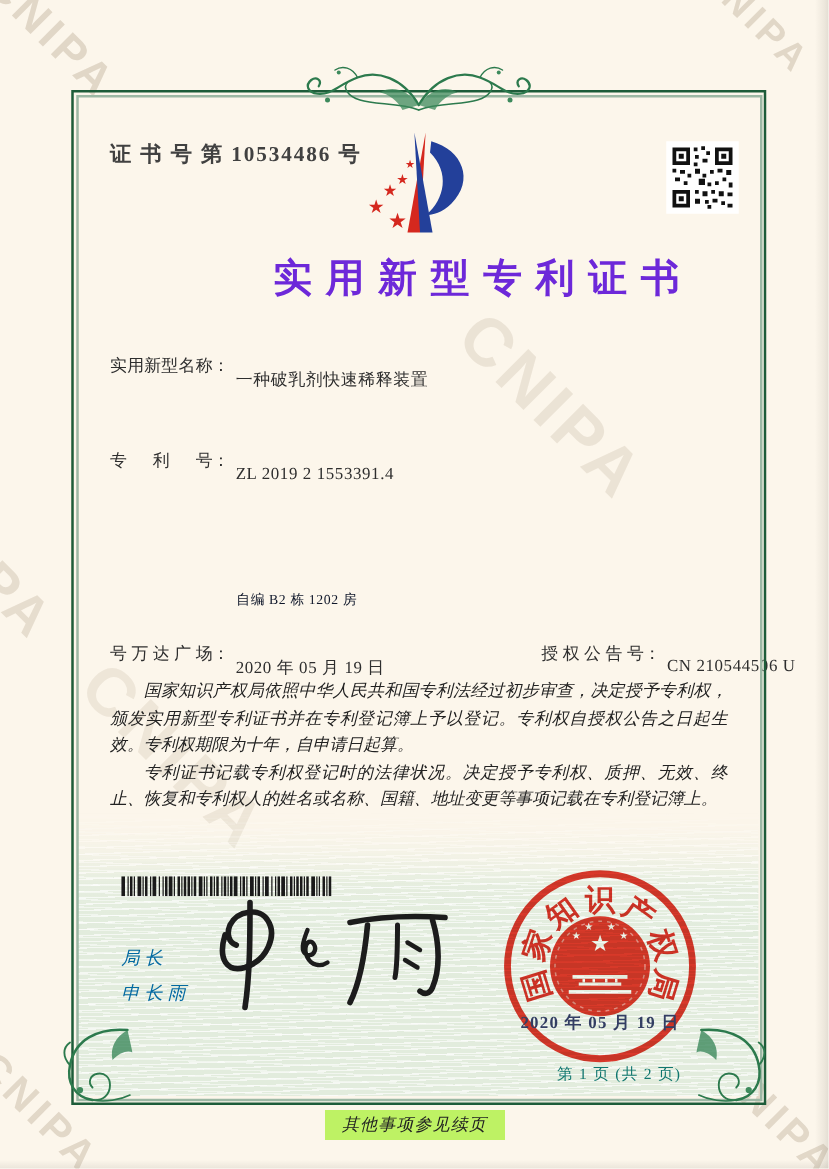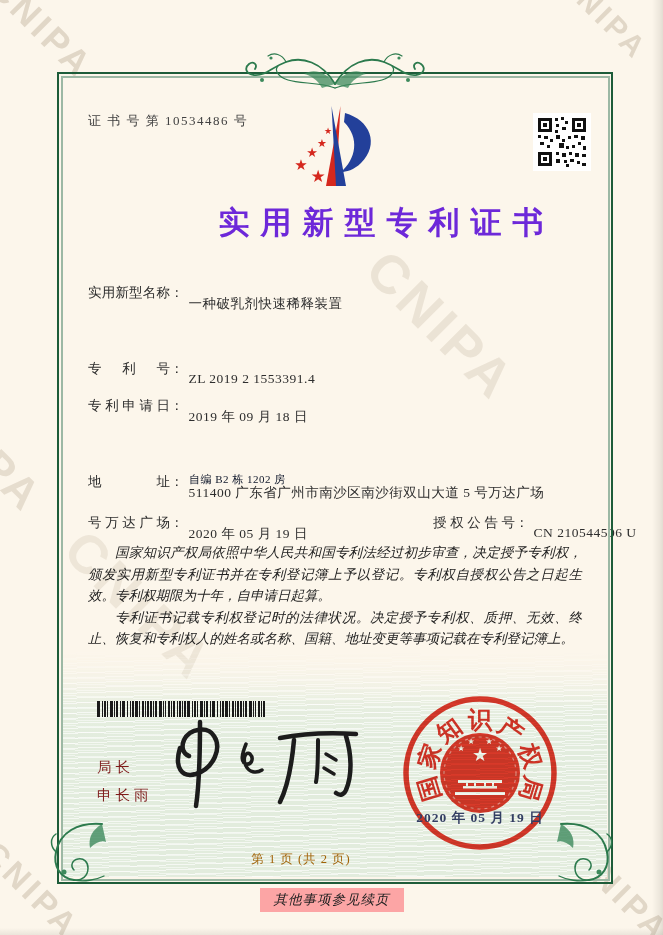--- a/index.html
+++ b/index.html
@@ -19,53 +19,53 @@
 
   
   .green-zone{position:absolute;left:62px;top:648px;width:545px;height:229px;z-index:1;
       background:
         repeating-linear-gradient(178deg, rgba(255,255,255,.65) 0 1px, rgba(255,255,255,0) 1px 5px),
         repeating-linear-gradient(182deg, rgba(255,255,255,.5) 0 1px, rgba(255,255,255,0) 1px 6px),
         linear-gradient(180deg, rgba(226,236,221,0) 0px, rgba(226,236,221,.85) 55px, #e2ecdd 95px);
       -webkit-mask-image:linear-gradient(180deg, transparent 0, #000 60px);
       mask-image:linear-gradient(180deg, transparent 0, #000 60px);}
 
-  .cert-no{position:absolute;left:88px;top:112px;font-size:13px;letter-spacing:1.5px;color:#414141;z-index:3;}
+  .cert-no{position:absolute;left:88px;top:112px;font-size:17px;letter-spacing:1.5px;color:#414141;z-index:3;font-weight:bold;}
 
   .title{position:absolute;left:57px;top:202px;width:648px;text-align:center;
          font-size:31px;font-weight:bold;color:#6d28d9;letter-spacing:11px;text-indent:11px;z-index:3;}
 
   
   .frow{position:absolute;left:88px;font-size:13.5px;color:#2e2e2e;z-index:3;white-space:nowrap;}
   .flabel{display:inline-block;width:82px;text-align:justify;text-align-last:justify;vertical-align:top;}
   .fcolon{display:inline-block;vertical-align:top;}
   .fvalue{display:inline-block;margin-left:5px;vertical-align:top;letter-spacing:.5px;margin-top:11px;}
   .addr2{position:absolute;left:189px;top:472px;font-size:11px;color:#0f172a;z-index:3;letter-spacing:.5px;}
   .grant-right{position:absolute;left:345px;top:0;}
 
   .paras{position:absolute;left:88px;top:542px;width:494px;font-size:13.5px;line-height:21.5px;
          color:#222;text-align:justify;font-style:italic;z-index:3;}
   .paras p{margin:0;text-indent:2em;}
 
   .barcode{position:absolute;left:97px;top:701px;z-index:3;}
 
   .officer{position:absolute;left:97px;top:753px;z-index:3;
            font-family:"Liberation Sans","DejaVu Sans",sans-serif;
-           font-size:14.5px;color:#7f1d1d;letter-spacing:4px;line-height:28px;}
+           font-size:14.5px;color:#0369a1;letter-spacing:4px;line-height:28px;font-style:italic;}
   .signature{position:absolute;left:160px;top:710px;z-index:3;}
 
   .seal{position:absolute;left:395px;top:688px;width:170px;height:170px;z-index:3;
         opacity:.93;mix-blend-mode:multiply;}
   .seal-date{position:absolute;left:400px;top:809px;width:160px;text-align:center;
         font-size:13.5px;font-weight:bold;color:#333e63;letter-spacing:1px;z-index:5;}
 
-  .page-info{position:absolute;left:57px;top:851px;width:488px;text-align:center;
-        font-size:12.5px;color:#a16207;z-index:3;letter-spacing:1px;}
+  .page-info{position:absolute;left:57px;top:851px;width:488px;text-align:right;
+        font-size:12.5px;color:#0f766e;z-index:3;letter-spacing:1px;}
   .continuation{position:absolute;left:50%;transform:translateX(-50%);top:888px;
-        background:#fca5a5;padding:3px 14px;font-size:13.5px;font-style:italic;color:#222;
+        background:#bef264;padding:3px 14px;font-size:13.5px;font-style:italic;color:#222;
         z-index:3;white-space:nowrap;letter-spacing:1px;}
 
   .ornament{position:absolute;z-index:6;pointer-events:none;}
   .edge-shadow-r{position:absolute;right:0;top:0;width:11px;height:100%;z-index:7;
         background:linear-gradient(90deg, rgba(0,0,0,0), rgba(100,95,85,.10) 70%, rgba(110,105,95,.18));}
   .edge-shadow-b{position:absolute;left:0;bottom:0;width:100%;height:7px;z-index:7;
         background:linear-gradient(180deg, rgba(0,0,0,0), rgba(110,105,95,.12));}
 
   .qr{position:absolute;left:533px;top:113px;z-index:3;background:#fff;padding:2px;}
   .logo{position:absolute;left:288px;top:100px;z-index:3;}
@@ -189,26 +189,20 @@
   </svg>
 
   <div class="title">实用新型专利证书</div>
 
   <div class="frow" style="top:284px;">
     <span class="flabel">实用新型名称</span><span class="fcolon">：</span><span class="fvalue">一种破乳剂快速稀释装置</span>
   </div>
   <div class="frow" style="top:360px;">
     <span class="flabel">专利号</span><span class="fcolon">：</span><span class="fvalue">ZL 2019 2 1553391.4</span>
   </div>
-  <div class="frow" style="top:397px;">
-    <span class="flabel">专利申请日</span><span class="fcolon">：</span><span class="fvalue">2019 年 09 月 18 日</span>
-  </div>
-  <div class="frow" style="top:473px;">
-    <span class="flabel">地址</span><span class="fcolon">：</span><span class="fvalue">511400 广东省广州市南沙区南沙街双山大道 5 号万达广场</span>
-  </div>
   <div class="addr2">自编 B2 栋 1202 房</div>
 
   <div class="frow" style="top:514px;width:494px;">
     <span class="flabel">号万达广场</span><span class="fcolon">：</span><span class="fvalue">2020 年 05 月 19 日</span>
     <span class="grant-right">
       <span class="flabel">授权公告号</span><span class="fcolon">：</span><span class="fvalue">CN 210544506 U</span>
     </span>
   </div>
 
   <div class="paras">

